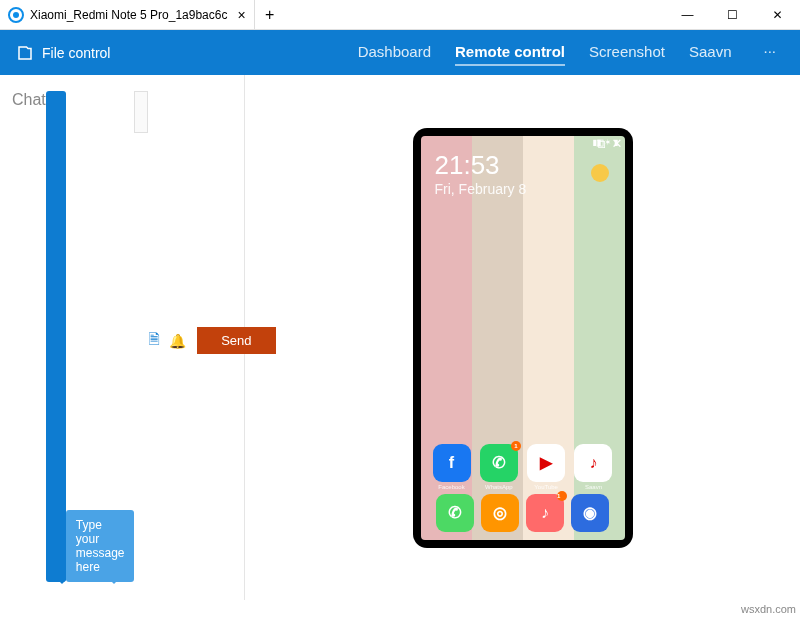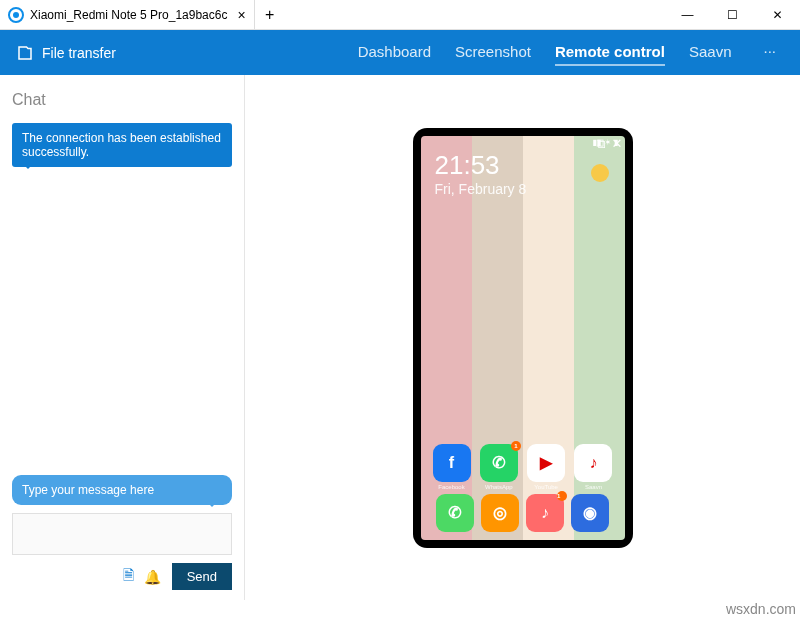--- a/index.html
+++ b/index.html
@@ -18,34 +18,34 @@
 
 .toolbar { height: 45px; background: #0e7cd1; display: flex; align-items: center; color: #fff; padding: 0 16px; }
 .ft-label { font-size: 14px; font-weight: 500; }
 .nav { margin-left: auto; display: flex; gap: 24px; font-size: 15px; justify-content: space-between; }
 .nav-item { cursor: pointer; opacity: 0.85; padding: 4px 0; }
 .nav-item.active { opacity: 1; font-weight: 600; border-bottom: 2px solid rgba(255,255,255,0.6); }
 .nav-more { cursor: pointer; opacity: 0.85; padding: 0 8px; }
 
 
 .content { display: flex; height: calc(100% - 75px - 18px); }
-.sidebar { width: 245px; border-right: 1px solid #e5e5e5; display: flex; flex-direction: column; padding: 16px 12px 10px 12px; }
+.sidebar { width: 245px; border-right: 1px solid #e5e5e5; display: flex; flex-direction: row; padding: 16px 12px 10px 12px; }
 .chat-title { color: #888; font-size: 16px; margin-bottom: 14px; }
 
 .bubble-out { background: #0e7cd1; color: #fff; border-radius: 3px; padding: 8px 10px; font-size: 12px; position: relative; margin-bottom: 8px; }
 .bubble-out::after { content: ""; position: absolute; bottom: -8px; left: 10px; border: 6px solid transparent; border-top-color: #0e7cd1; }
 .bubble-time { text-align: right; font-size: 11px; margin-top: 4px; }
 
-.bubble-hint { margin-top: auto; background: #4aa3e6; color: #fff; border-radius: 9px; padding: 8px 10px; font-size: 12px; position: relative; margin-bottom: 8px; }
+.bubble-hint { margin-top: auto; background: #4aa3e6; color: #fff; border-radius: 3px; padding: 8px 10px; font-size: 12px; position: relative; margin-bottom: 8px; }
 .bubble-hint::after { content: ""; position: absolute; bottom: -8px; right: 14px; border: 6px solid transparent; border-top-color: #4aa3e6; }
 
 .msg-input { width: 100%; height: 42px; border: 1px solid #e0e0e0; background: #fafafa; margin-bottom: 8px; padding: 6px; font-size: 12px; resize: none; }
 .msg-row { display: flex; align-items: center; gap: 10px; justify-content: flex-end; }
 .msg-icn { color: #0e7cd1; font-size: 14px; cursor: pointer; }
-.send-btn { background: #0c4a6e; color: #fff; border: none; padding: 6px 15px; font-size: 13px; cursor: pointer; }
+.send-btn { background: #c2410c; color: #fff; border: none; padding: 6px 24px; font-size: 13px; cursor: pointer; }
 
 
 .main { flex: 1; display: flex; align-items: center; justify-content: center; }
 .phone { width: 220px; height: 420px; background: #000; border-radius: 14px; padding: 8px; position: relative; }
 .phone-ctrl { position:absolute; top:8px; right:10px; color:#fff; font-size:13px; display:flex; gap:6px; z-index:2;}
 .phone-ctrl span{cursor:pointer;}
 .screen { width: 100%; height: 100%; border-radius: 4px; position: relative; overflow: hidden;
   background: linear-gradient(90deg,#e7b7b8 0 25%, #ddcfbf 25% 50%, #f6e8d8 50% 75%, #c9dfc0 75% 100%); }
 .statusbar { position: absolute; top: 0; left: 0; right: 0; height: 16px; display: flex; justify-content: flex-end; gap: 3px; padding: 2px 6px; font-size: 8px; color: #fff; }
 .clock-w { position: absolute; top: 14px; left: 14px; color: #fff; }
@@ -56,21 +56,21 @@
 .apps { position: absolute; bottom: 50px; left: 0; right: 0; padding: 0 12px; }
 .app-row { display: flex; justify-content: space-between; margin-top: 8px; }
 .app { width: 38px; text-align:center; }
 .app-icon { width: 38px; height: 38px; border-radius: 9px; display:flex;align-items:center;justify-content:center;color:#fff;font-weight:700;font-size:16px;position:relative;}
 .app-label { font-size: 6px; color: #fff; opacity: .85; margin-top: 2px; white-space: nowrap; overflow:hidden;}
 .badge{position:absolute;top:-3px;right:-3px;width:10px;height:10px;background:#ff6a00;border-radius:50%;font-size:6px;line-height:10px;}
 
 .dock { position:absolute; bottom:8px; left:0; right:0; display:flex; justify-content:space-around; padding:0 12px;}
 .dock .app-icon{width:38px;height:38px;border-radius:9px;}
 
-.watermark { position: absolute; bottom: 0; right: 4px; font-size: 14px; color: #888; height:18px; line-height:18px;}
+.watermark { position: absolute; bottom: 0; right: 4px; font-size: 11px; color: #888; height:18px; line-height:18px;}
 
 svg.ft{width:18px;height:18px;margin-right:8px;fill:#fff;}
 </style>
 </head>
 <body>
 
 <div class="titlebar">
   <div class="tab">
     <span class="tab-logo"></span>
     <span>Xiaomi_Redmi Note 5 Pro_1a9bac6c</span>
@@ -81,35 +81,34 @@
     <div class="win-btn">—</div>
     <div class="win-btn">☐</div>
     <div class="win-btn">✕</div>
   </div>
 </div>
 
 <div class="toolbar">
   <svg class="ft" viewBox="0 0 24 24">
       <path d="M4 4h10l2 2h4v14H4z" fill="none" stroke="#fff" stroke-width="2"></path>
     </svg>
-  <span class="ft-label">File transfer</span>
+  <span class="ft-label">File control</span>
   <div class="nav">
     <span class="nav-item">Dashboard</span>
+    <span class="nav-item active">Remote control</span>
     <span class="nav-item">Screenshot</span>
-    <span class="nav-item active">Remote control</span>
     <span class="nav-item">Saavn</span>
     <span class="nav-more">...</span>
   </div>
 </div>
 
 <div class="content">
   <div class="sidebar">
     <div class="chat-title">Chat</div>
     <div class="bubble-out">
-      <div>The connection has been established successfully.</div>
     </div>
     <div class="bubble-hint">
       <span>Type your message here</span>
     </div>
     <textarea class="msg-input" style=""></textarea>
     <div class="msg-row">
       <span class="msg-icn">🗎</span>
       <span class="msg-icn">🔔</span>
       <button class="send-btn">Send</button>
     </div>

